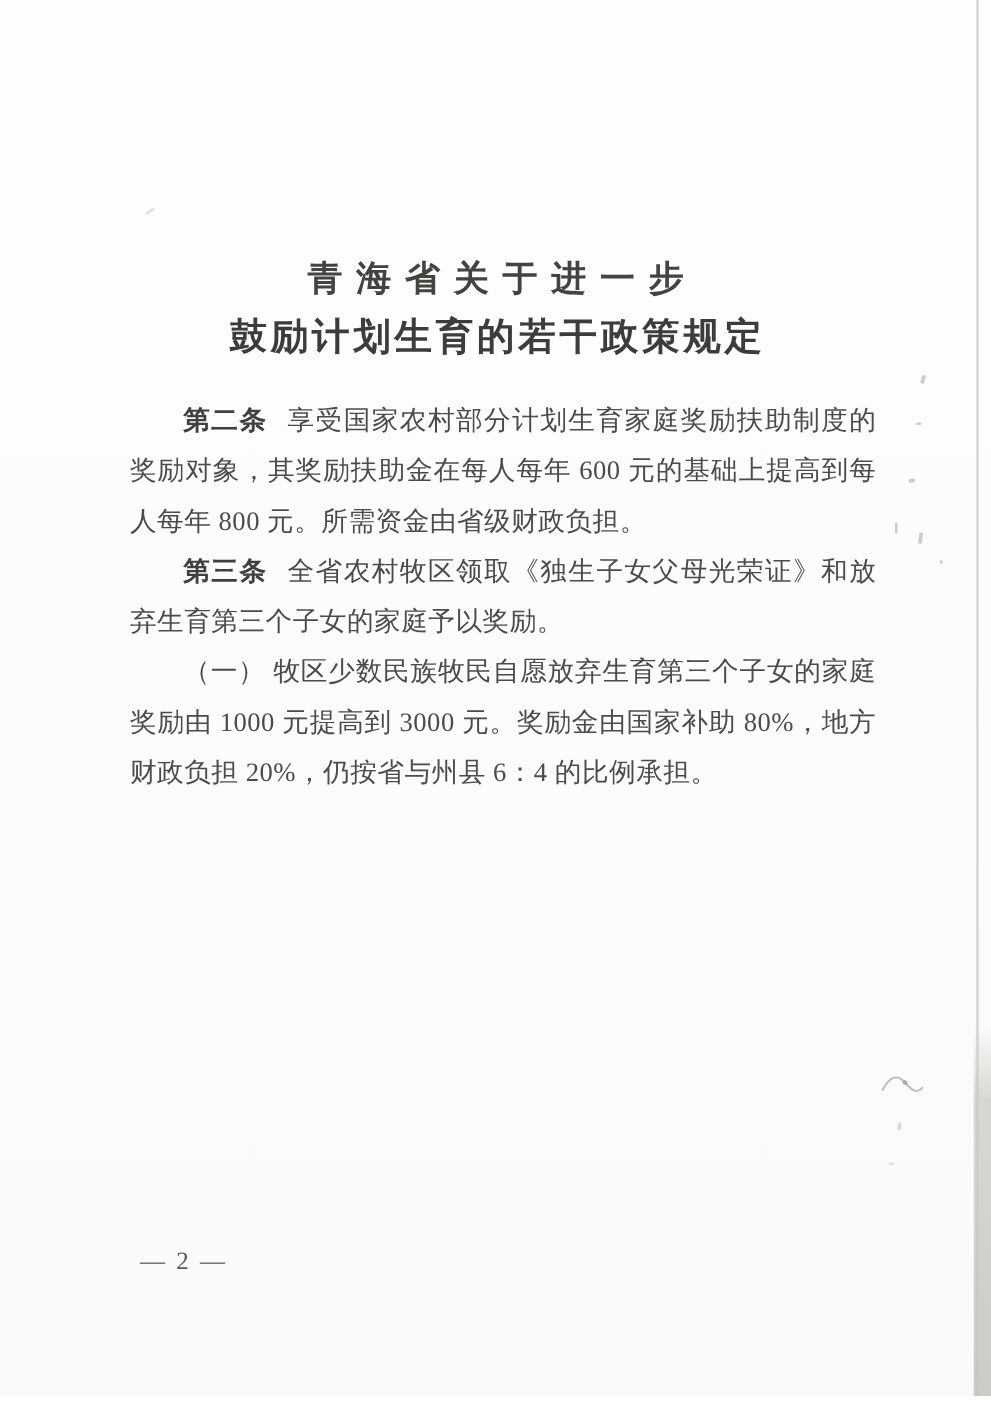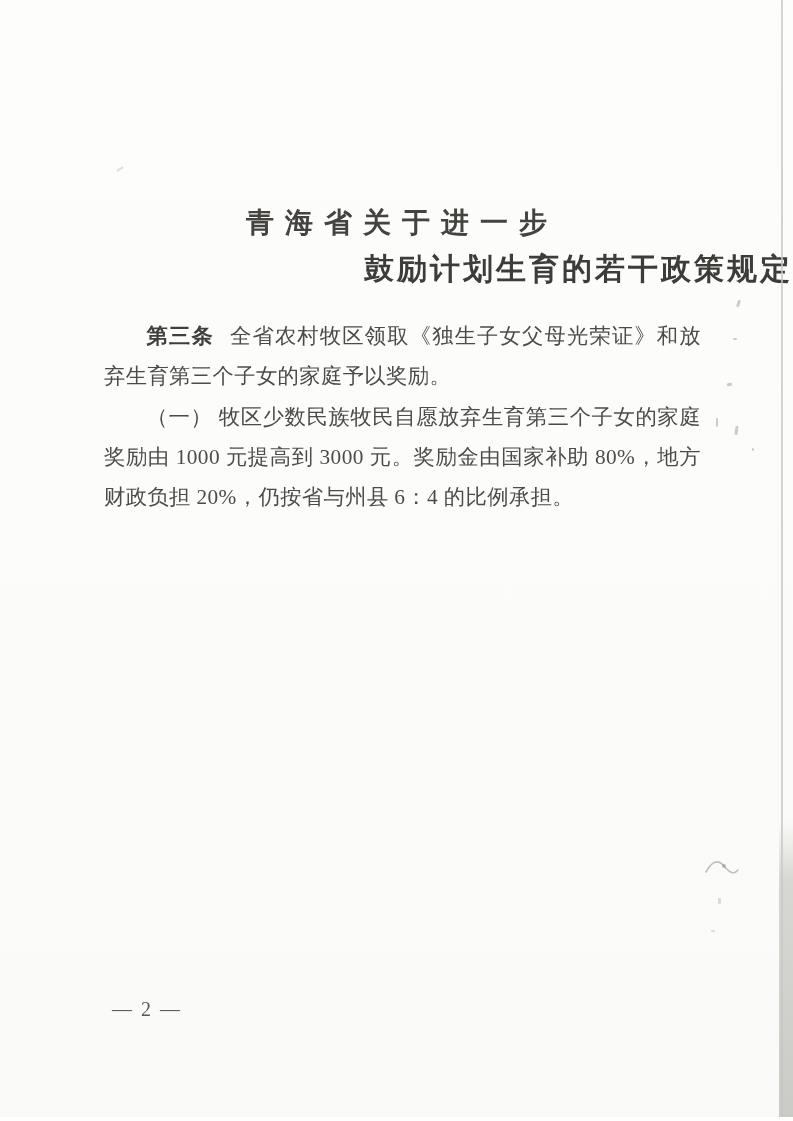--- a/index.html
+++ b/index.html
@@ -24,21 +24,21 @@
     font-weight: 700;
     letter-spacing: 11px;
     text-indent: 11px;
     color: #44433f;
   }
   .title-line2 {
     position: absolute;
     top: 249px;
     left: 0;
     width: 100%;
-    text-align: right;
+    text-align: center;
     font-size: 30px;
     font-weight: 700;
     letter-spacing: 3px;
     text-indent: 3px;
     color: #3d3c38;
   }
 
   
   .doc-body {
     position: absolute;
@@ -122,20 +122,21 @@
 <body>
 
 <div class="page">
 
   <div class="title-line1">青海省关于进一步</div>
   <div class="title-line2">鼓励计划生育的若干政策规定</div>
 
   <div class="doc-body">
 
 
+    <p><span class="article-label">第二条</span><span>享受国家农村部分计划生育家庭奖励扶助制度的奖励对象，其奖励扶助金在每人每年 600 元的基础上提高到每人每年 800 元。所需资金由省级财政负担。</span></p>
 
     <p><span class="article-label">第三条</span><span>全省农村牧区领取《独生子女父母光荣证》和放弃生育第三个子女的家庭予以奖励。</span></p>
 
     <p><span class="item-label">（一）</span><span>牧区少数民族牧民自愿放弃生育第三个子女的家庭奖励由 1000 元提高到 3000 元。奖励金由国家补助 80%，地方财政负担 20%，仍按省与州县 6：4 的比例承担。</span></p>
 
 
 
   </div>
 
   <div class="page-number">— 2 —</div>

